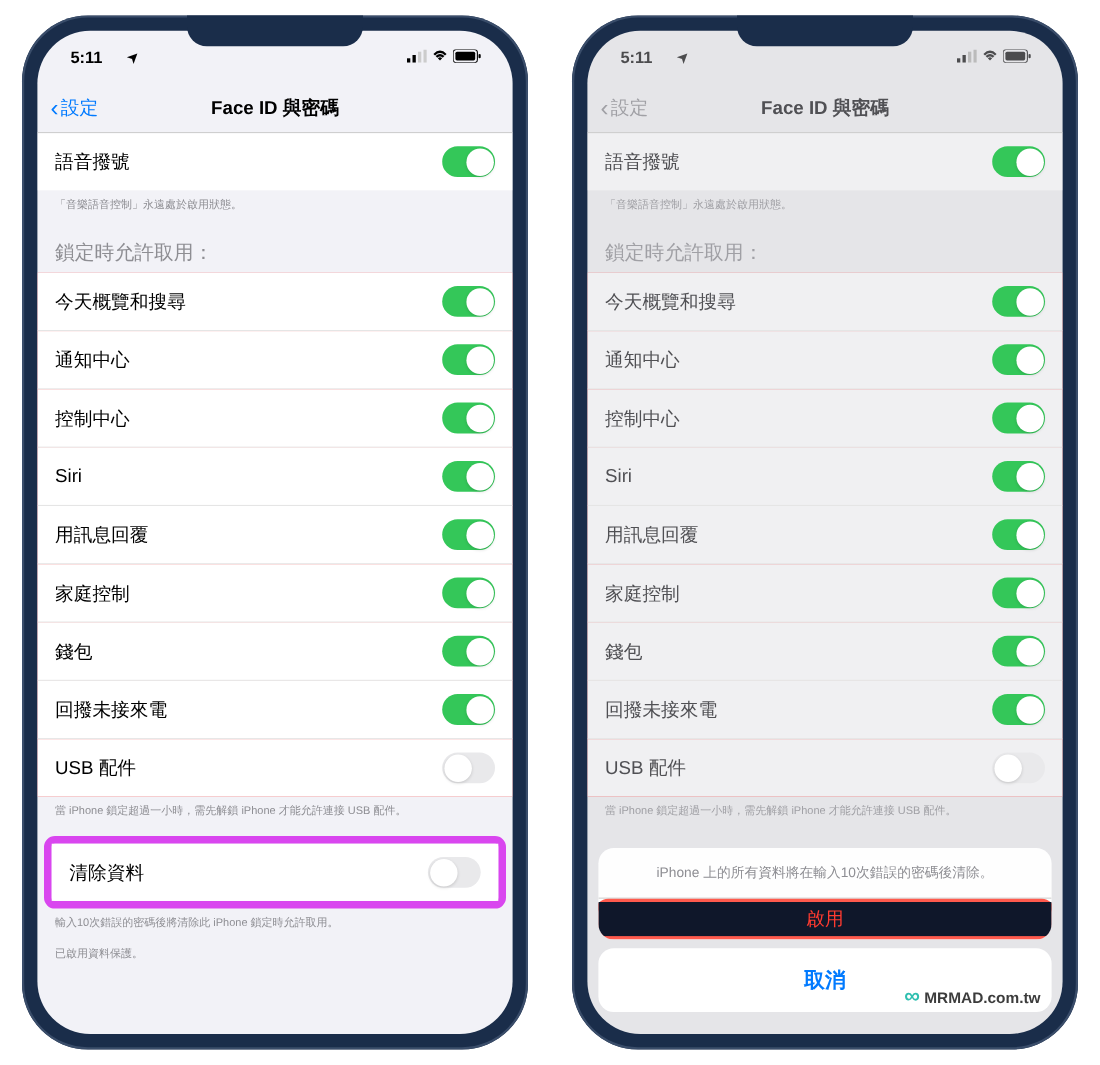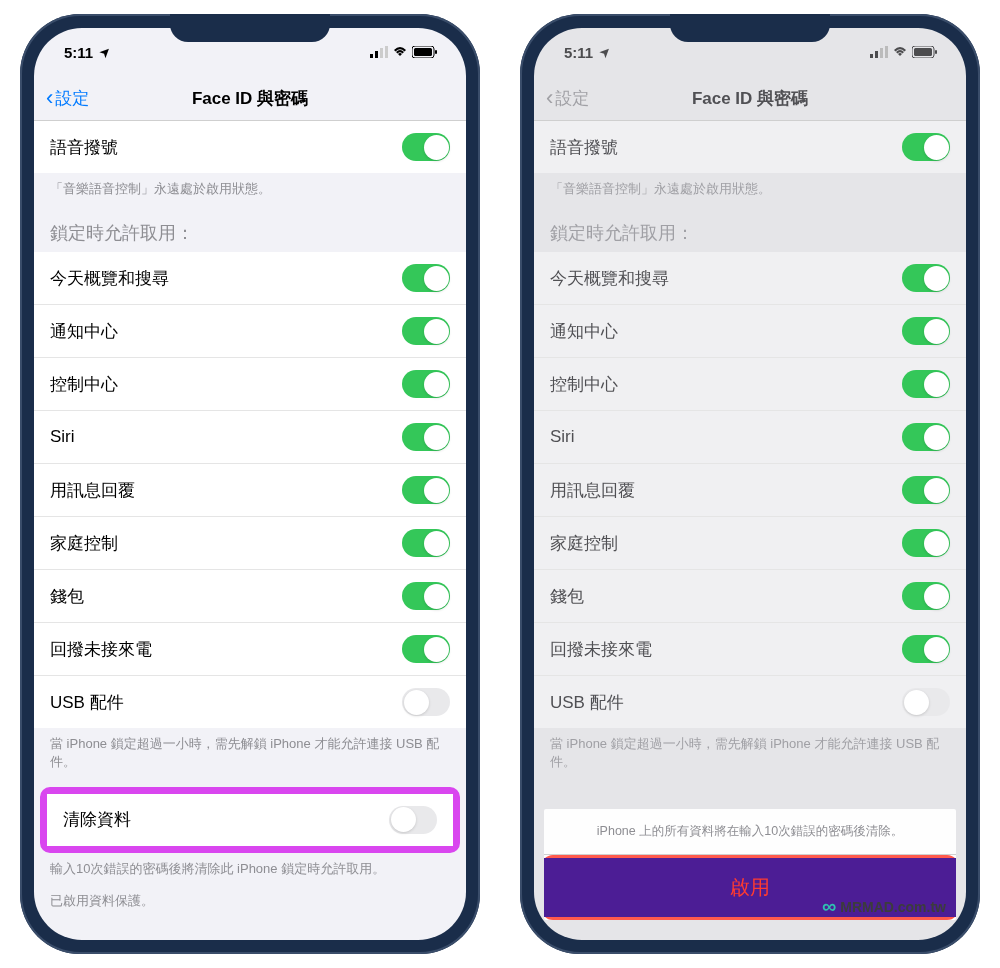--- a/index.html
+++ b/index.html
@@ -46,21 +46,21 @@
 .status-bar {
   height: 48px;
   display: flex;
   justify-content: space-between;
   align-items: center;
   padding: 0 28px 0 30px;
   font-size: 15px;
   font-weight: 600;
   color: #000;
 }
-.status-left { display: flex; align-items: center; gap: 6px; }
+.status-left { display: flex; align-items: center; gap: 22px; }
 .status-right { display: flex; align-items: center; gap: 4px; }
 .nav-bar {
   height: 44px;
   display: flex;
   align-items: center;
   padding: 0 12px;
   position: relative;
   border-bottom: 0.5px solid #cfcfcf;
 }
 .back-btn {
@@ -89,21 +89,21 @@
   display: flex;
   justify-content: space-between;
   align-items: center;
   font-size: 17px;
   color: #000;
   border-bottom: 0.5px solid #e5e5e5;
   min-height: 22px;
 }
 .row:last-child { border-bottom: none; }
 .footer-text {
-  font-size: 13px;
+  font-size: 10px;
   color: #8e8e93;
   padding: 7px 16px;
   line-height: 1.4;
 }
 .header-text {
   font-size: 18px;
   color: #8e8e93;
   padding: 16px 16px 7px 16px;
 }
 .toggle {
@@ -142,36 +142,36 @@
 .dimmed .footer-text, .dimmed .header-text { color: #a0a0a5; }
 .action-sheet {
   position: absolute;
   bottom: 0;
   left: 0;
   right: 0;
   padding: 0 10px 20px 10px;
 }
 .sheet-group {
   background: rgba(255,255,255,0.95);
-  border-radius: 2px;
+  border-radius: 14px;
   overflow: hidden;
 }
 .sheet-msg {
   text-align: center;
   padding: 14px 16px;
   font-size: 12.5px;
   color: #8e8e93;
   border-bottom: 0.5px solid #d0d0d0;
 }
 .sheet-btn {
   text-align: center;
-  padding: 16px;
-  font-size: 20px;
+  padding: 4px;
+  font-size: 17px;
   color: #ff3b30;
-  background: #4c1d95;
+  background: #0f172a;
 }
 .sheet-cancel {
   margin-top: 8px;
   background: #fff;
   border-radius: 14px;
   text-align: center;
   padding: 16px;
   font-size: 19px;
   font-weight: 600;
   color: #007aff;
@@ -430,19 +430,20 @@
       <div class="footer-text">當 iPhone 鎖定超過一小時，需先解鎖 iPhone 才能允許連接 USB 配件。</div>
     </div>
 
     <div class="action-sheet">
       <div class="sheet-group">
         <div class="sheet-msg">iPhone 上的所有資料將在輸入10次錯誤的密碼後清除。</div>
         <div class="sheet-highlight">
           <div class="sheet-btn">啟用</div>
         </div>
       </div>
+      <div class="sheet-cancel">取消</div>
     </div>
     <div class="watermark">
       <span class="infinity">∞</span>
       <span>MRMAD.com.tw</span>
     </div>
   </div>
 </div>
 
 </body></html>

